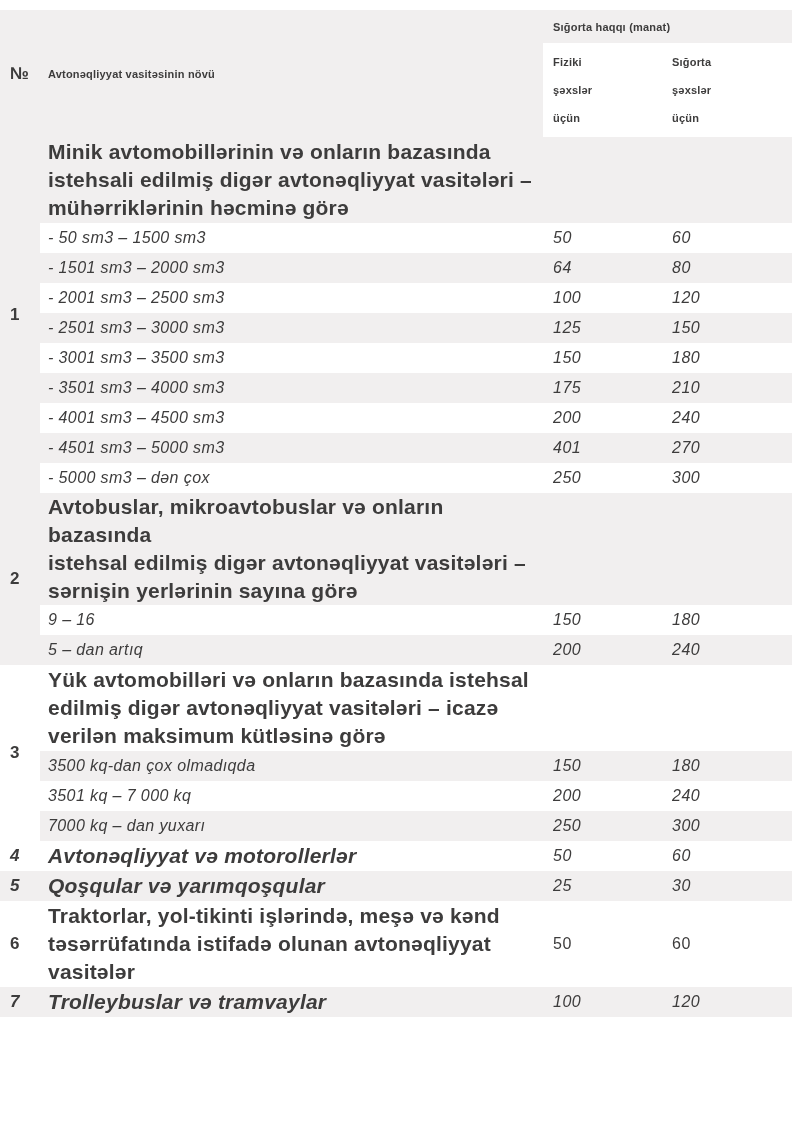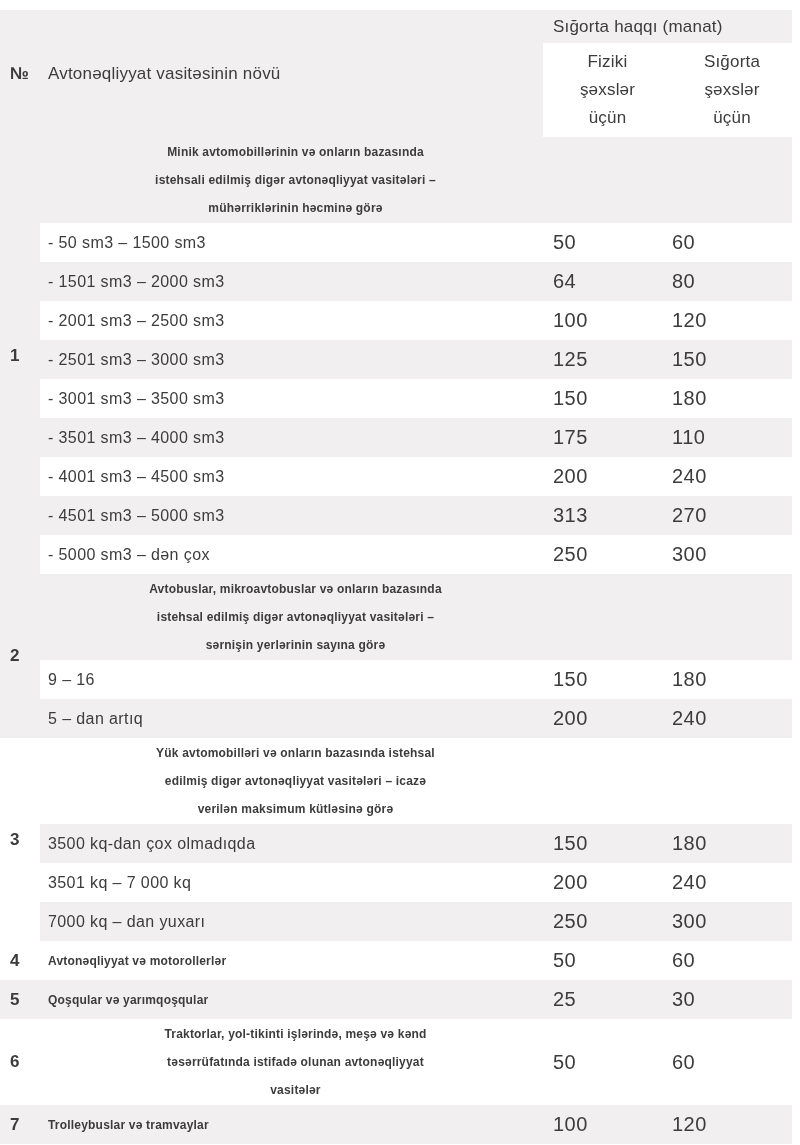--- a/index.html
+++ b/index.html
@@ -32,53 +32,53 @@
     text-align: left;
     font-weight: normal;
     padding: 0;
   }
   .g { background: #f1efef; }
   .w { background: #ffffff; }
 
   
   tr.h1 { height: 33px; }
   tr.h2 { height: 94px; }
-  tr.single { height: 39px; }
+  tr.single { height: 30px; font-style: italic; }
   tr.triple { height: 86px; }
 
   .no-cell {
     padding-left: 10px;
     font-weight: bold;
     font-size: 17px;
     letter-spacing: 0.2px;
   }
   .lbl {
     padding-left: 8px;
     font-size: 16px;
     letter-spacing: 0.4px;
     line-height: 28px;
   }
   .lbl.bold {
     font-weight: bold;
-    font-size: 12px;
+    font-size: 21px;
     letter-spacing: 0.2px;
   }
   .val {
     padding-left: 10px;
-    font-size: 20px;
+    font-size: 16px;
     letter-spacing: 0.5px;
   }
   .hdr {
     padding-left: 10px;
-    font-weight: normal;
-    font-size: 17px;
+    font-weight: bold;
+    font-size: 11px;
     letter-spacing: 0.2px;
     line-height: 28px;
   }
-  .pre { white-space: pre-line; text-align: center; }
+  .pre { white-space: pre-line; }
 </style>
 </head>
 <body>
 
 <div class="wrap">
   <table class="tariff">
     <colgroup>
       <col class="c-no">
         <col class="c-veh">
         <col class="c-fiz">
@@ -130,30 +130,30 @@
         <td class="val">150</td>
       </tr>
       <tr class="w single">
         <td class="lbl">- 3001 sm3 – 3500 sm3</td>
         <td class="val">150</td>
         <td class="val">180</td>
       </tr>
       <tr class="g single">
         <td class="lbl">- 3501 sm3 – 4000 sm3</td>
         <td class="val">175</td>
-        <td class="val">110</td>
+        <td class="val">210</td>
       </tr>
       <tr class="w single">
         <td class="lbl">- 4001 sm3 – 4500 sm3</td>
         <td class="val">200</td>
         <td class="val">240</td>
       </tr>
       <tr class="g single">
         <td class="lbl">- 4501 sm3 – 5000 sm3</td>
-        <td class="val">313</td>
+        <td class="val">401</td>
         <td class="val">270</td>
       </tr>
       <tr class="w single">
         <td class="lbl">- 5000 sm3 – dən çox</td>
         <td class="val">250</td>
         <td class="val">300</td>
       </tr>
 
       <tr class="g triple">
         <td class="g no-cell" rowspan="3">2</td>

